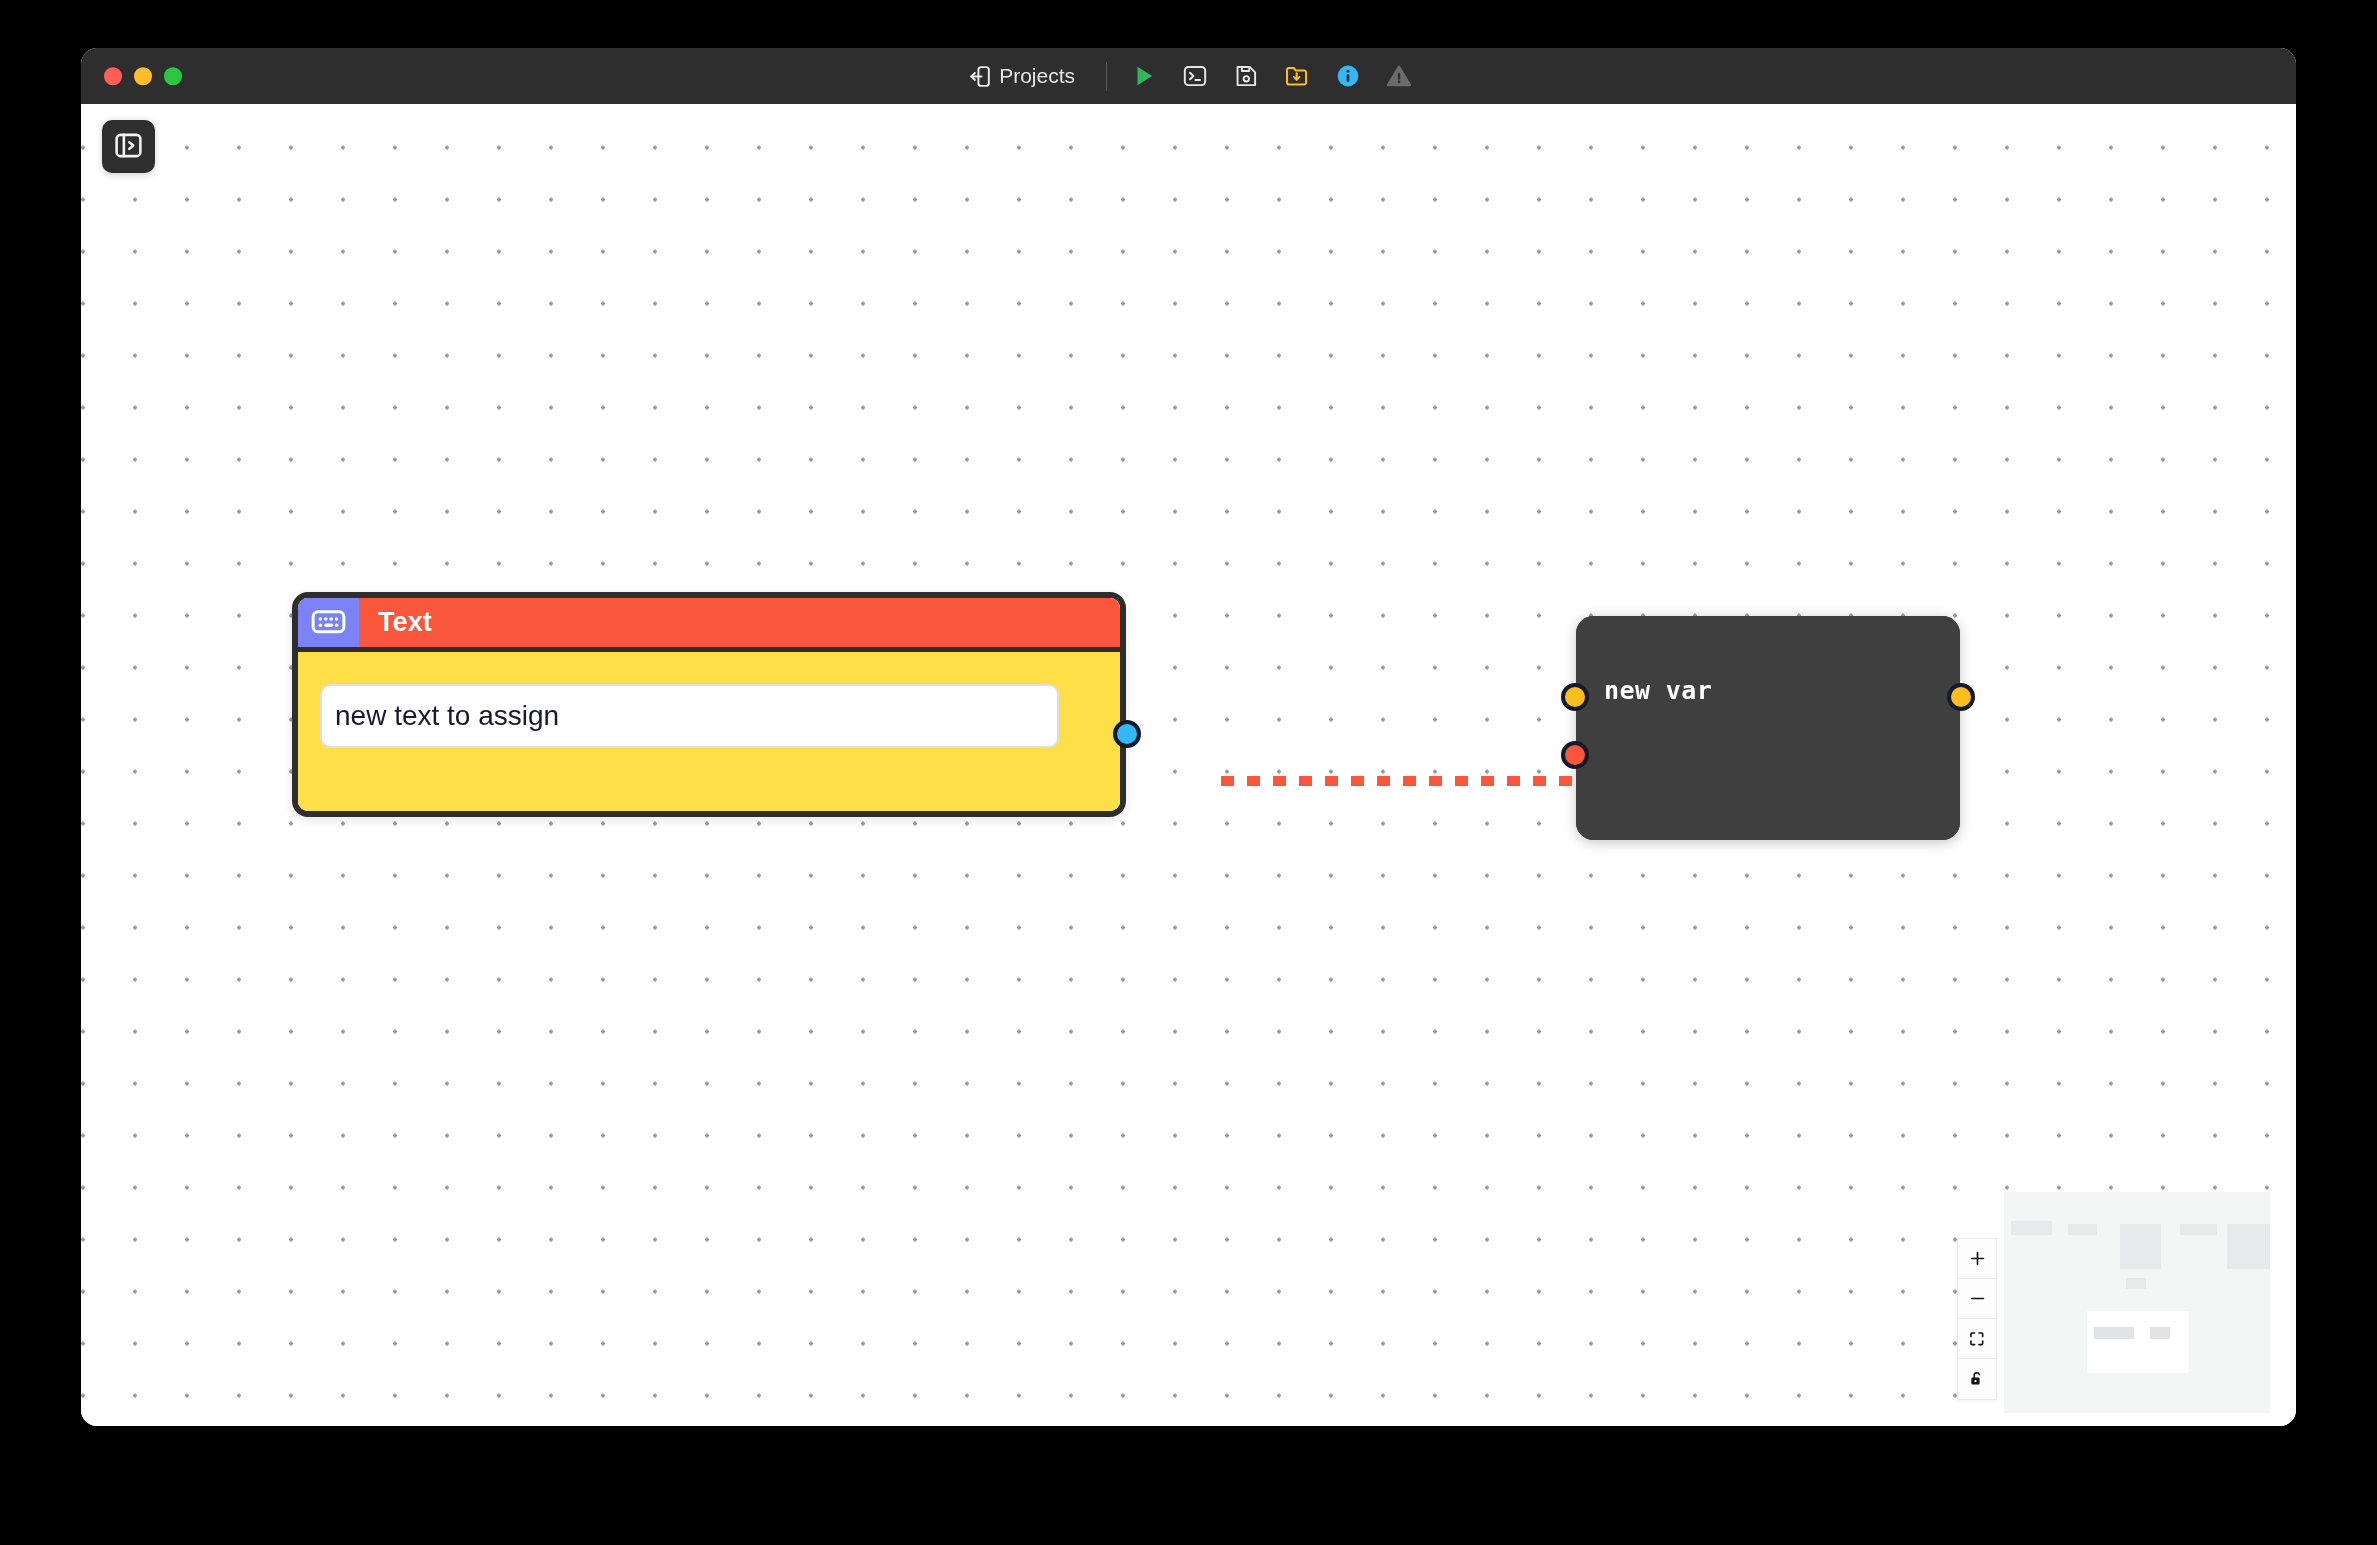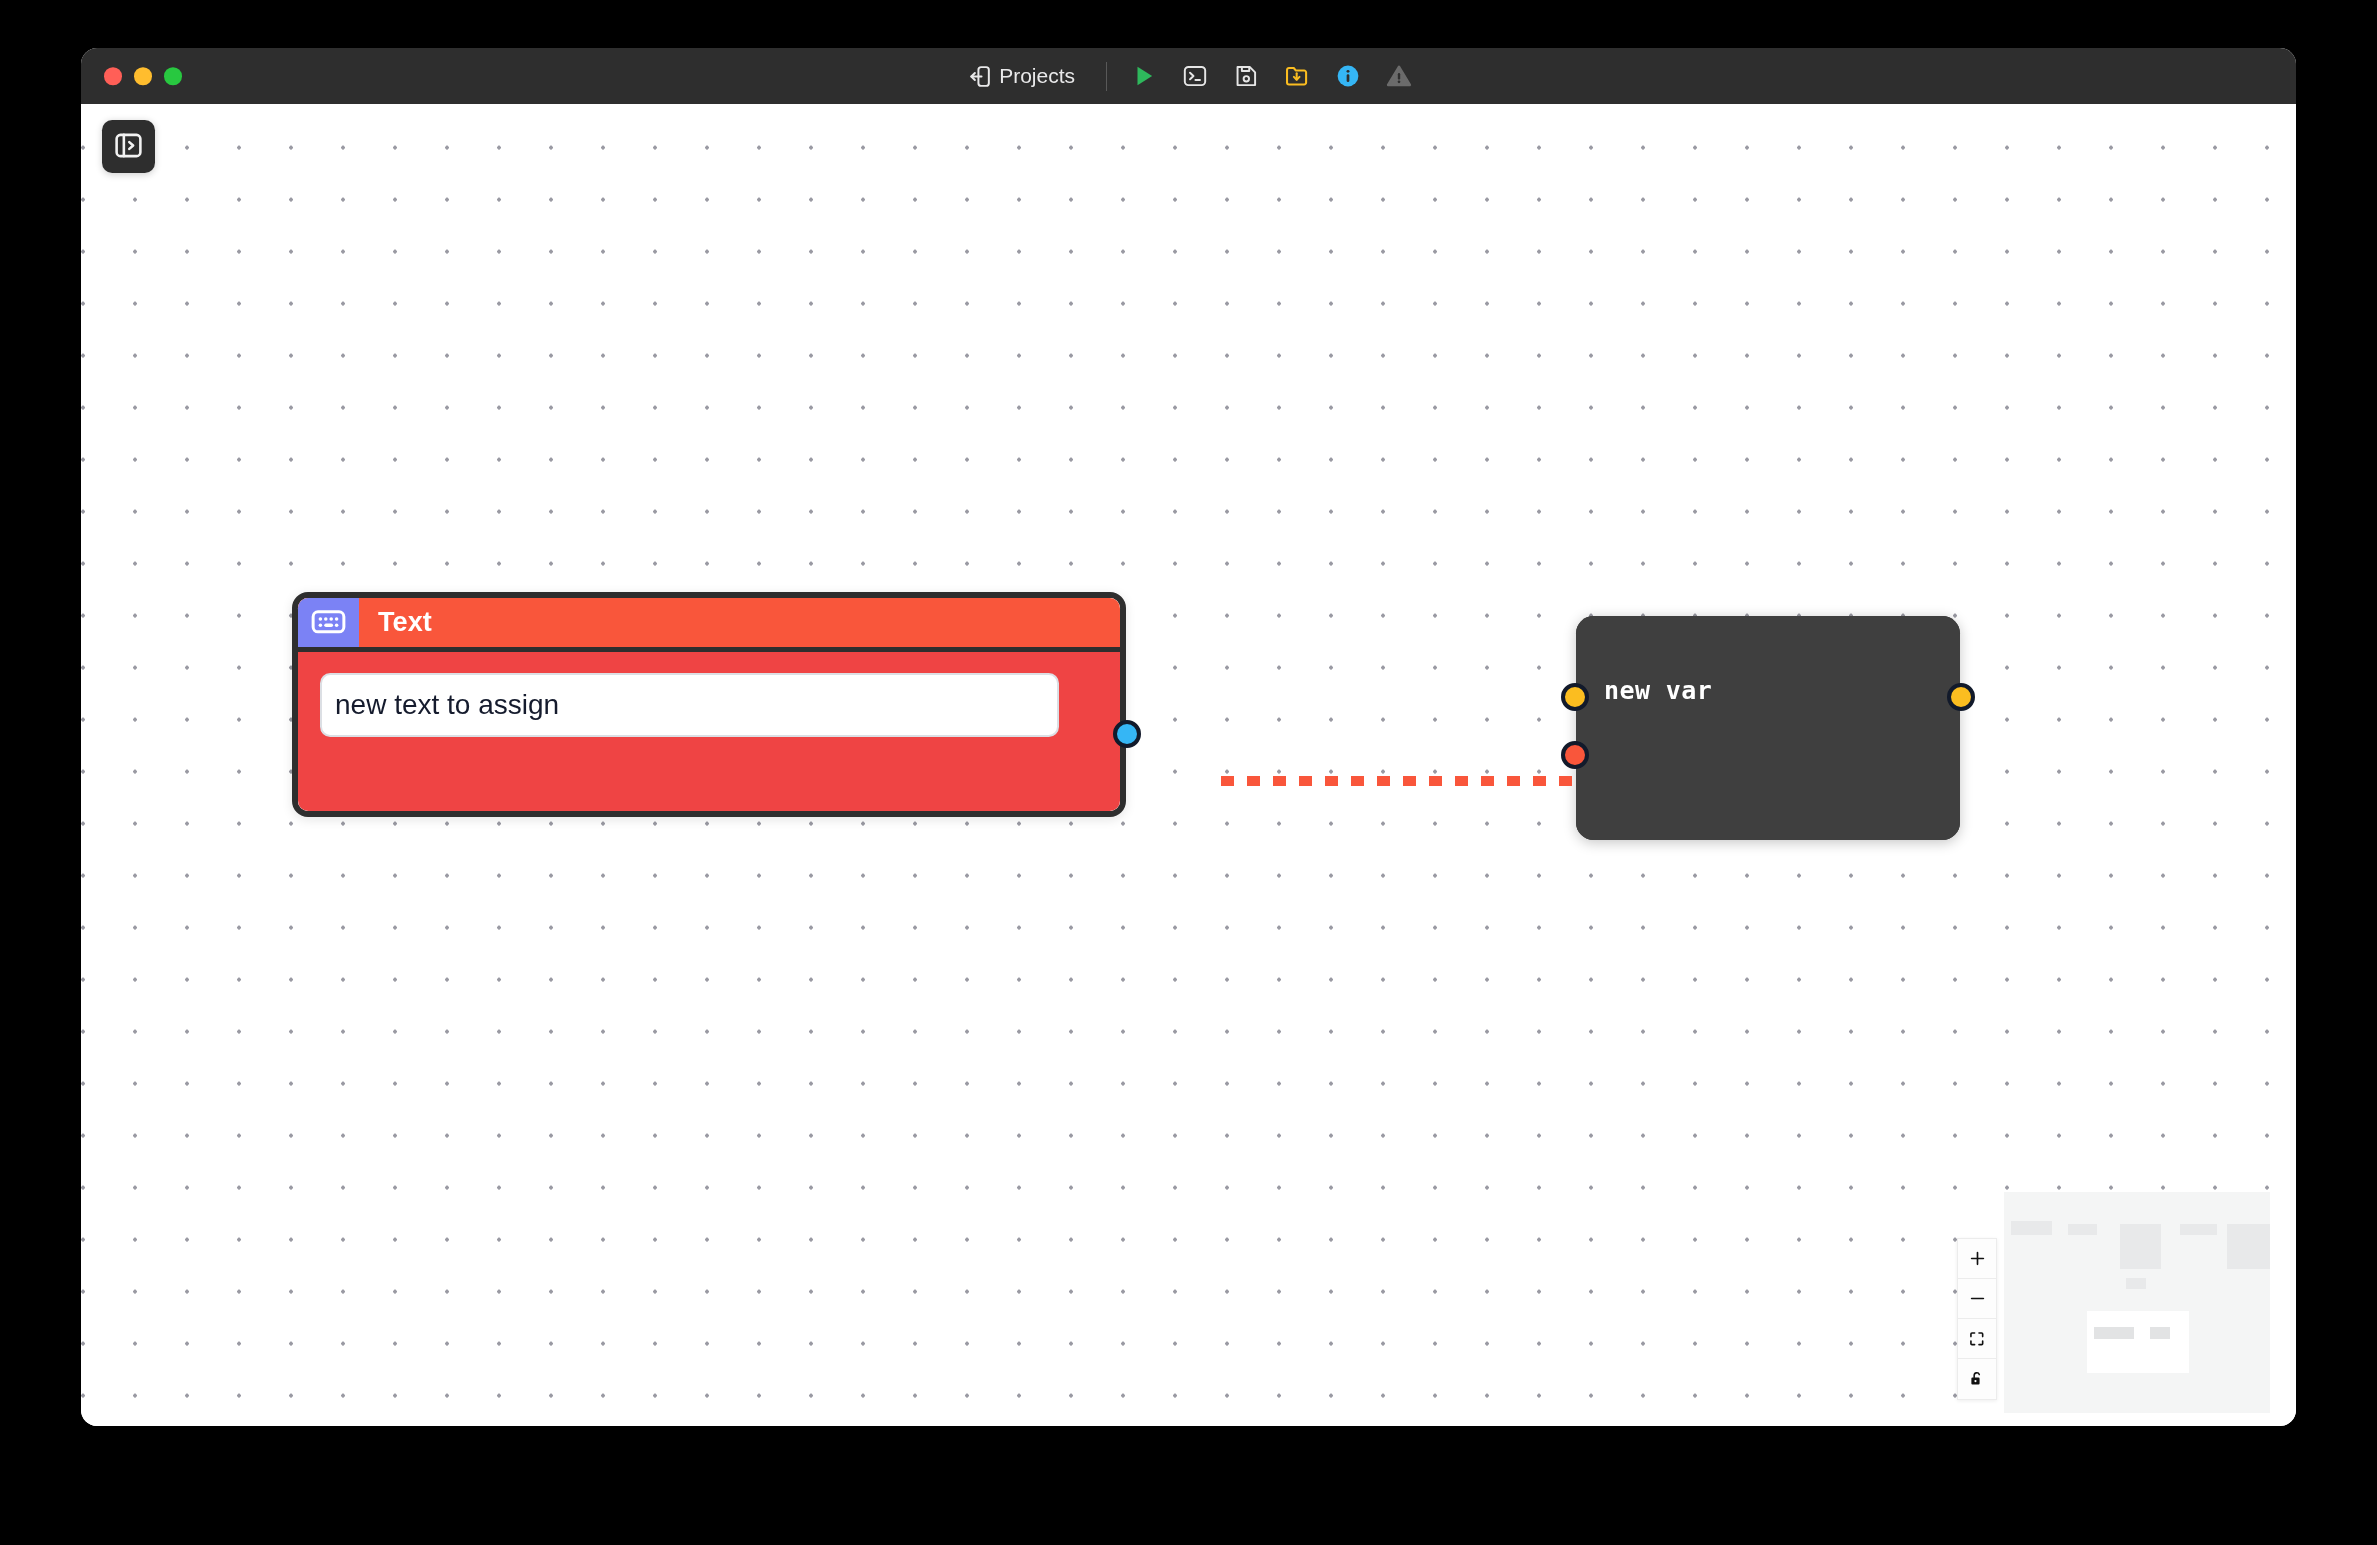--- a/index.html
+++ b/index.html
@@ -156,22 +156,22 @@
     display: flex;
     align-items: center;
     padding-left: 19px;
     color: #ffffff;
     font-size: 27px;
     font-weight: bold;
     letter-spacing: 0.1px;
   }
   .node-text-body {
     flex: 1 1 auto;
-    padding: 21px 22px;
-    background: #ef4444;
+    padding: 32px 22px;
+    background: #fde047;
   }
   .node-text-input {
     width: 739px;
     height: 64px;
     border: 2.2px solid #dcdfe4;
     border-radius: 10.2px;
     background: #ffffff;
     color: #151b2d;
     font-family: "Liberation Sans", sans-serif;
     font-size: 28px;

